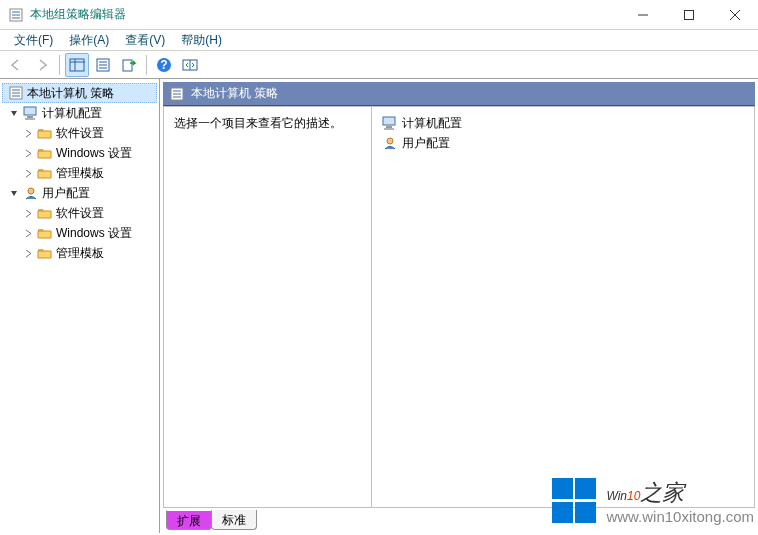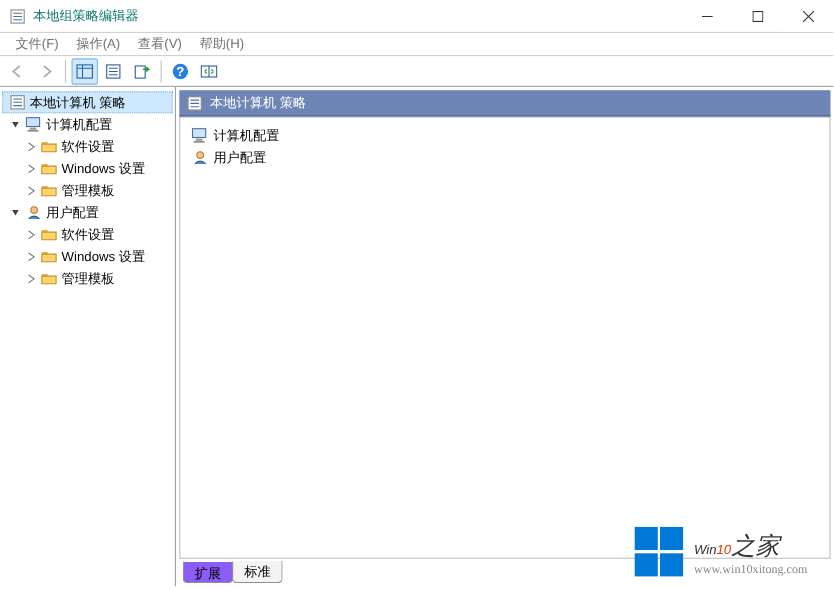--- a/index.html
+++ b/index.html
@@ -8,21 +8,21 @@
   
   .titlebar { height: 30px; display: flex; align-items: center; border-bottom: 1px solid #d0d0d0; background: #fff; }
   .titlebar .icon { width: 16px; height: 16px; margin: 0 6px 0 8px; display:flex; align-items:center; justify-content:center;}
   .titlebar .title { flex: 1; color: #0f766e; }
   .winbtns { display: flex; height: 100%; }
   .winbtn { width: 46px; height: 100%; display: flex; align-items: center; justify-content: center; color:#333; }
   .winbtn.close { background: #fff; }
 
   
   .menubar { height: 21px; display: flex; align-items: center; padding: 0 6px; border-bottom: 1px solid #d0d0d0; }
-  .menuitem { padding: 2px 8px; color: #737373; cursor: default; }
+  .menuitem { padding: 2px 8px; color: #0c4a6e; cursor: default; }
 
   
   .toolbar { height: 28px; display: flex; align-items: center; padding: 0 4px; border-bottom: 1px solid #a0a0a0; gap:2px;}
   .toolbtn { width: 24px; height: 24px; display: flex; align-items: center; justify-content: center; border: 1px solid transparent; border-radius:2px;}
   .toolbtn.disabled { opacity: .4; }
   .toolsep { width: 1px; height: 20px; background: #c0c0c0; margin: 0 3px; }
   .toolbtn.active { background:#cde8ff; border:1px solid #7fb5e8;}
 
   
   .body { display: flex; height: calc(535px - 30px - 21px - 28px - 2px); }
@@ -43,32 +43,32 @@
   .content-body { flex:1; display:flex; border: 1px solid #c0c0c0; margin: 0 3px; position:relative; }
   .desc-pane { width: 208px; border-right:1px solid #c0c0c0; padding: 8px 10px; color:#000;}
   .list-pane { flex:1; padding: 6px 10px; }
   .list-header { color:#000; margin-bottom: 6px; }
   .list-item { display:flex; align-items:center; height:20px; }
   .list-item .icon { width:16px; height:16px; margin-right:4px; display:flex; align-items:center; justify-content:center;}
 
   
   .tabs { height: 22px; display:flex; align-items:flex-end; padding-left: 3px; margin: 0 3px 3px 3px;}
   .tab { height: 20px; padding: 2px 10px 0 10px; border: 1px solid #909090; border-top:none; border-radius: 0 0 4px 4px; margin-right:-1px; background:#fff; position:relative; color:#000;}
-  .tab.active { background:#8b5cf6; z-index:2; border-top: 1px solid #fff; margin-top:-1px;}
+  .tab.active { background:#d946ef; z-index:2; border-top: 1px solid #fff; margin-top:-1px;}
   .tab:not(.active){ background:#f4f4f4; }
 
   
-  .watermark { position:absolute; right: 24px; bottom: 10px; display:flex; align-items:center; gap:8px; }
+  .watermark { position:absolute; right: 4px; bottom: 10px; display:flex; align-items:center; gap:8px; }
   .wm-logo { display:flex; flex-wrap:wrap; width:46px; height:46px; gap:2px;}
   .wm-sq { width:21px; height:21px; background:#0078d7; }
   .wm-text { display:flex; flex-direction:column; }
   .wm-title { font-size:26px; font-style:italic; color:#333; font-weight:500;}
   .wm-title .accent{ color:#d83b01; }
   .wm-title .zi{ font-size:22px; }
-  .wm-url { font-size:11px; color:#888;font-family:Liberation Serif, serif; }
+  .wm-url { font-size:15px; color:#888; }
 
   
   .folder svg path.body{ fill:#ffd46b; stroke:#c8902a;}
   .folder svg path.tab{ fill:#e8b44a;}
 
 </style>
 </head>
 <body>
 
 <div class="titlebar">
@@ -303,20 +303,23 @@
           <svg width="14" height="14">
             <rect x="1" y="1" width="12" height="12" fill="#fefefe" stroke="#8a8a8a"></rect>
             <line x1="3" y1="4" x2="11" y2="4" stroke="#4a6fa0"></line>
             <line x1="3" y1="7" x2="11" y2="7" stroke="#4a6fa0"></line>
             <line x1="3" y1="10" x2="11" y2="10" stroke="#4a6fa0"></line>
           </svg>
         </span>
       <span>本地计算机 策略</span>
     </div>
     <div class="content-body">
+      <div class="desc-pane">
+        <span>选择一个项目来查看它的描述。</span>
+      </div>
       <div class="list-pane">
         <div class="list-item">
           <span class="icon">
               <svg width="16" height="14">
                 <rect x="1" y="1" width="12" height="8" fill="#cde4f7" stroke="#4a6fa0"></rect>
                 <rect x="4" y="10" width="6" height="2" fill="#999"></rect>
                 <line x1="2" y1="13" x2="12" y2="13" stroke="#666"></line>
               </svg>
             </span>
           <span>计算机配置</span>

